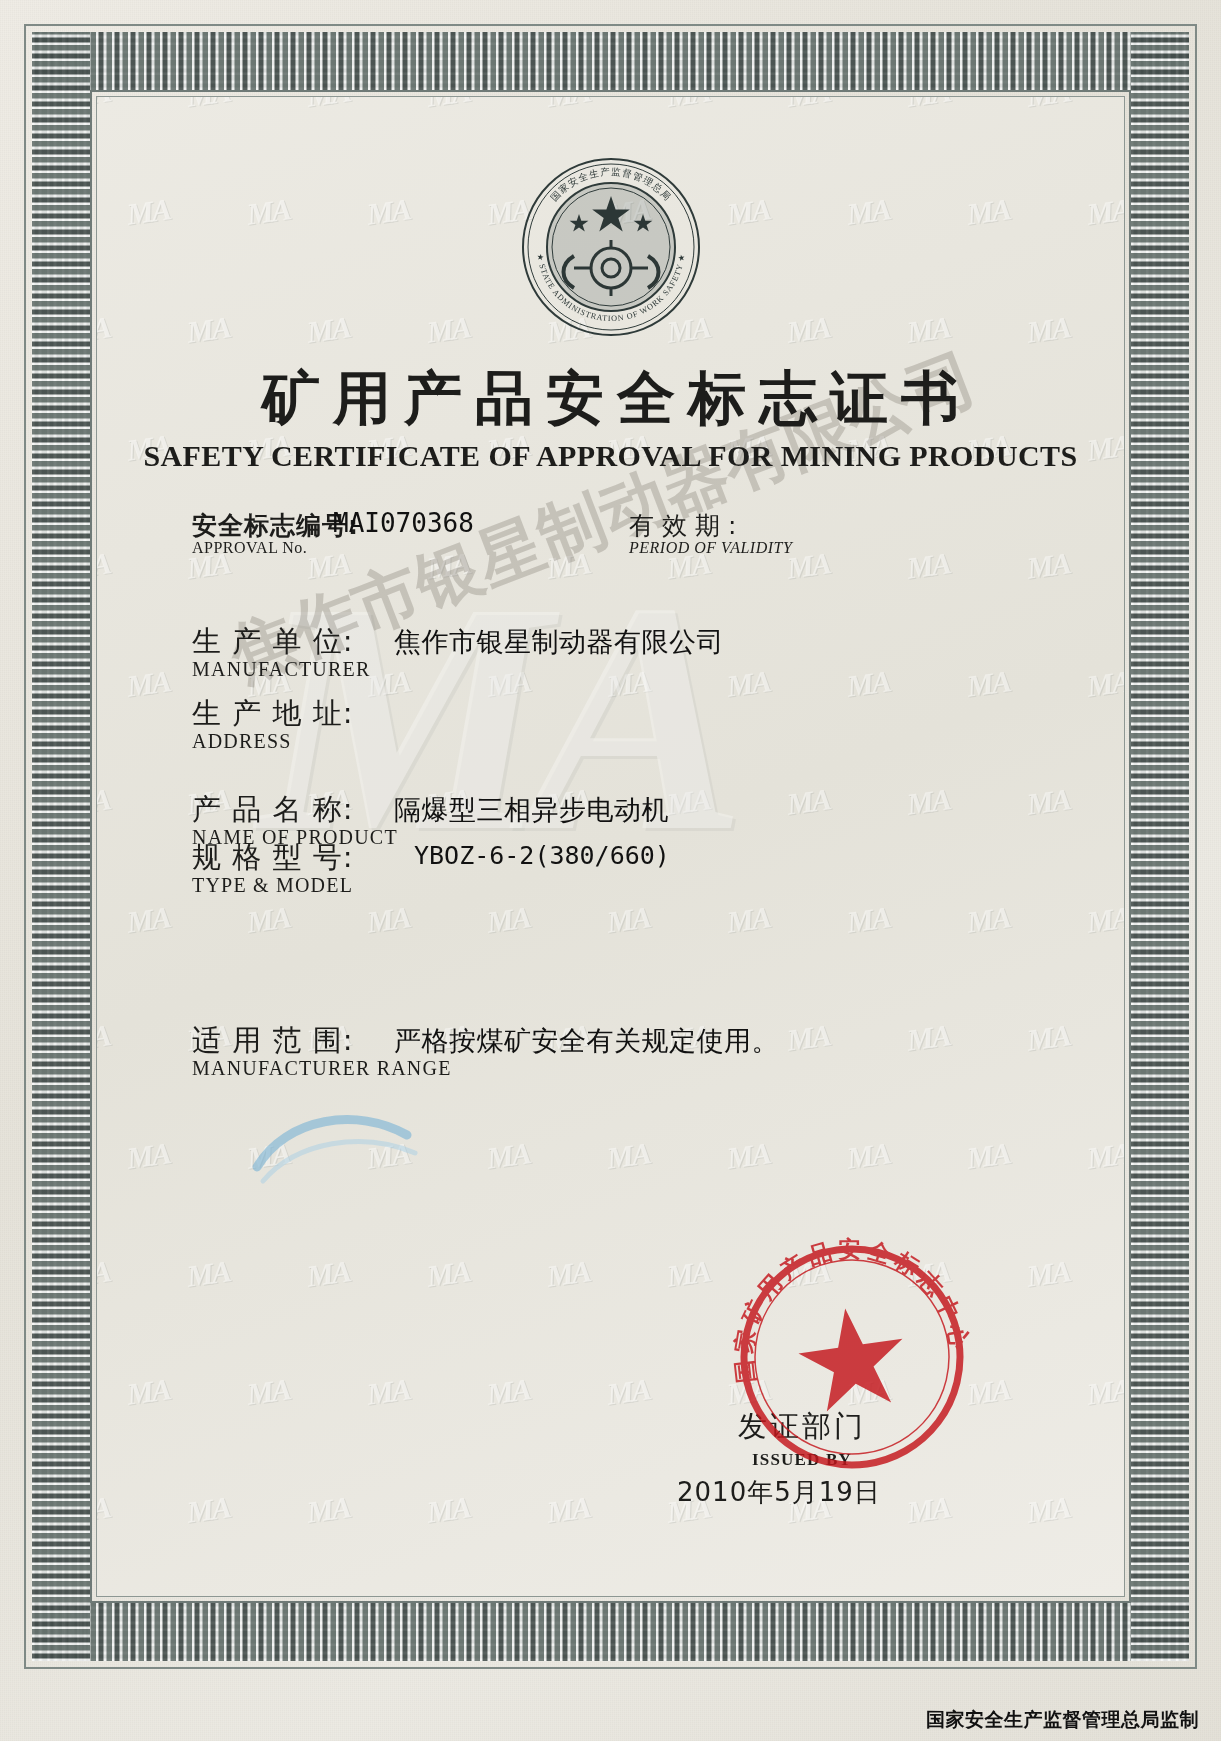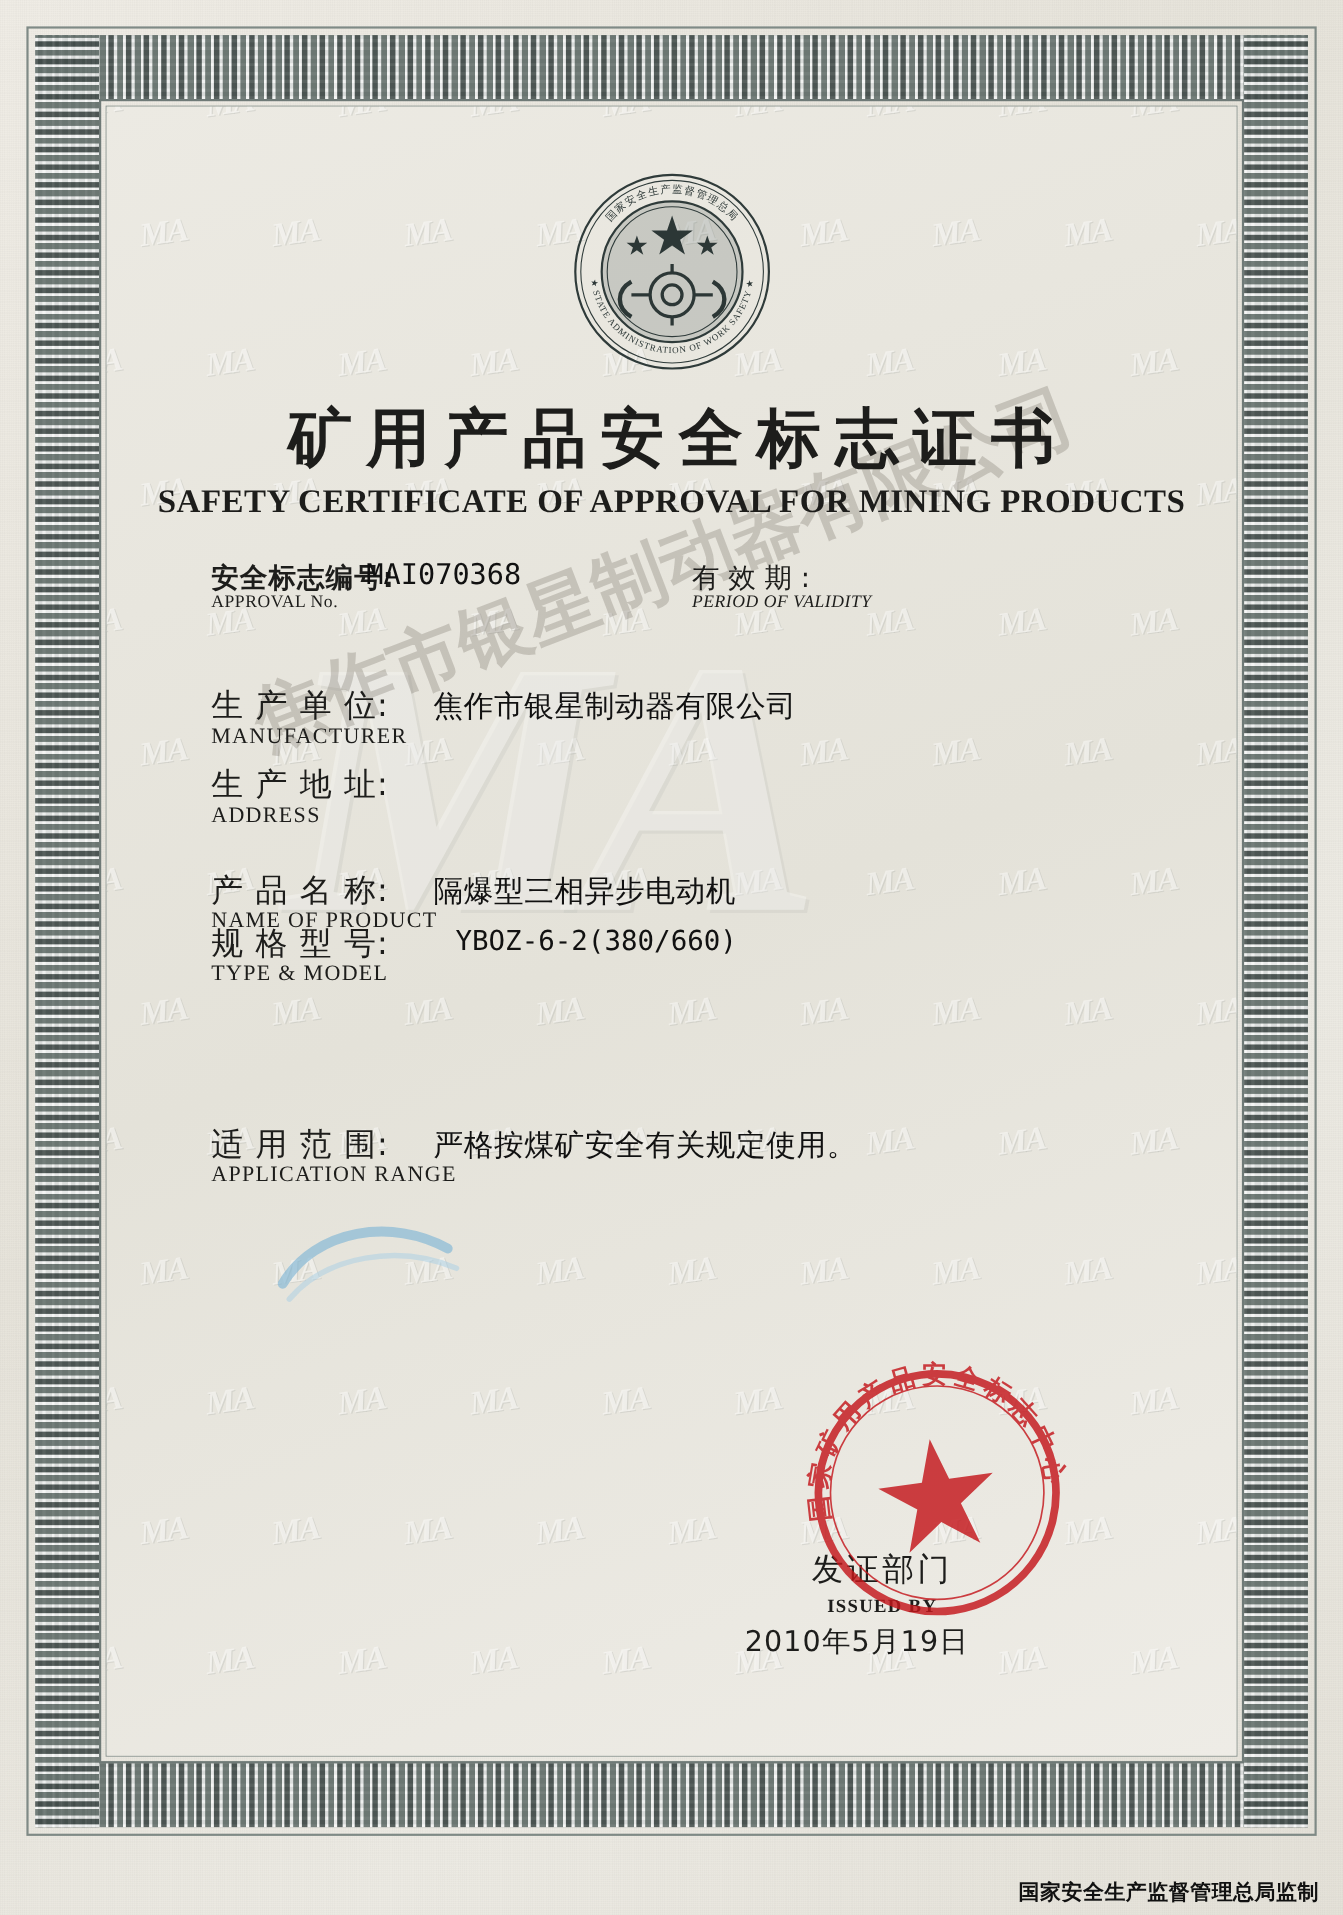--- a/index.html
+++ b/index.html
@@ -559,21 +559,21 @@
 
     <div class="field" id="field-model">
       <span class="f-cn">规 格 型 号:</span>
       <span class="f-en">TYPE &amp; MODEL</span>
       <span class="f-val mono">YBOZ-6-2(380/660)</span>
     </div>
 
 
     <div class="field" id="field-range">
       <span class="f-cn">适 用 范 围:</span>
-      <span class="f-en">APPLICATION RANGE</span>
+      <span class="f-en">MANUFACTURER RANGE</span>
       <span class="f-val">严格按煤矿安全有关规定使用。</span>
     </div>
 
 
     <div id="issued-block">
       <div id="issued-cn">发证部门</div>
       <div id="issued-en">ISSUED BY</div>
     </div>
     <div id="issued-date">2010年5月19日</div>
 

